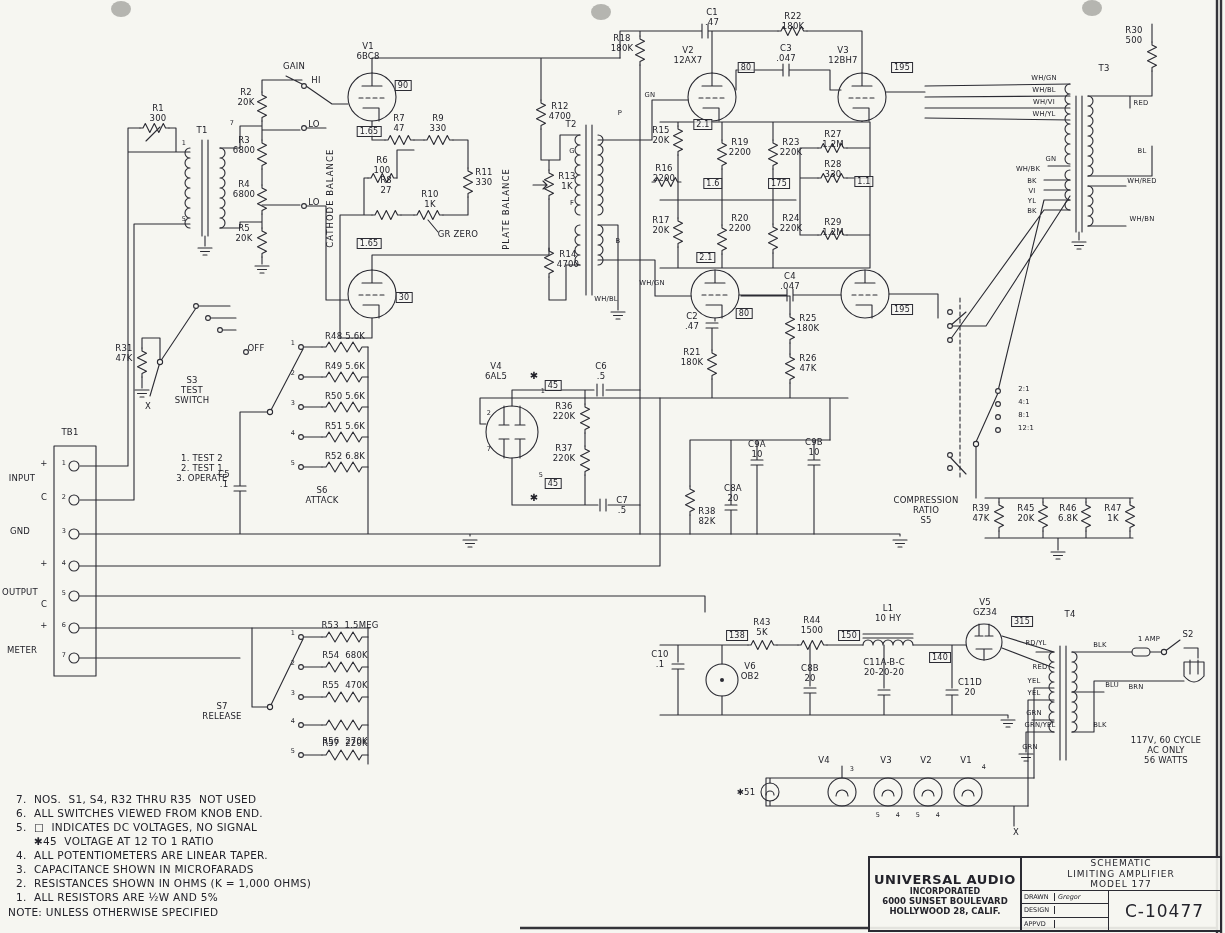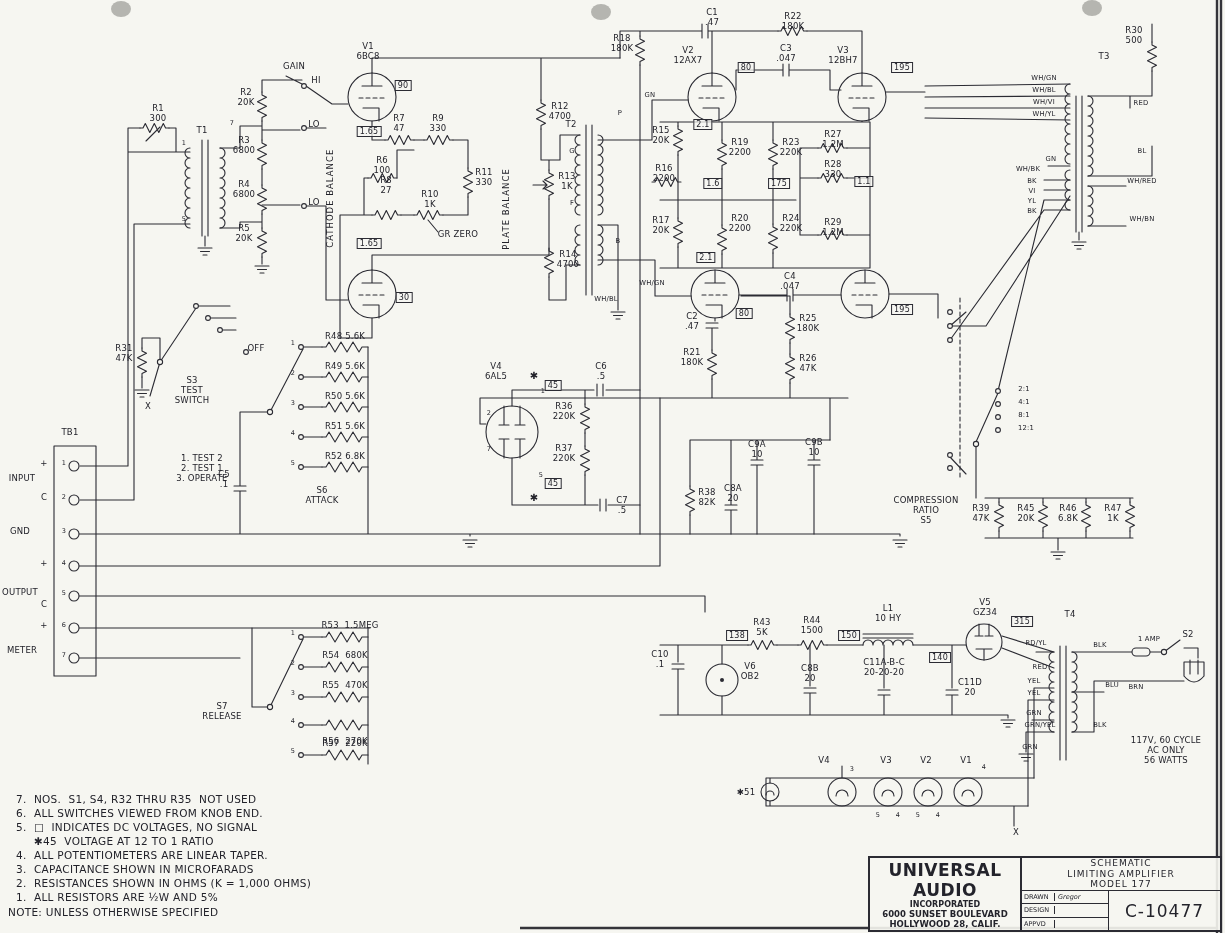--- a/index.html
+++ b/index.html
@@ -18,21 +18,21 @@
   .sm{font-size:6.8px}
   .tiny{font-size:6.5px}
   .vert{transform:rotate(-90deg);transform-origin:0 100%;letter-spacing:1px}
   .note{transform:none;text-align:left;font-size:10.5px;letter-spacing:.3px}
   .star{font-size:10px}
   
   #tb{position:absolute;left:868px;top:856px;width:350px;height:72px;border:2px solid #2b2b33;
       display:flex;background:rgba(246,246,241,.9)}
   #tb .co{width:150px;border-right:2px solid #2b2b33;display:flex;flex-direction:column;
       align-items:center;justify-content:center;text-align:center}
-  #tb .co .n1{font-size:17px;font-weight:bold;letter-spacing:.5px}
+  #tb .co .n1{font-size:13px;font-weight:bold;letter-spacing:.5px}
   #tb .co .n2{font-size:8px;font-weight:bold}
   #tb .co .n3{font-size:8.5px;font-weight:bold}
   #tb .rt{flex:1;display:flex;flex-direction:column}
   #tb .ttl{height:32px;border-bottom:1.5px solid #2b2b33;display:flex;flex-direction:column;
       align-items:center;justify-content:center;font-size:9px;letter-spacing:1px;line-height:1.15}
   #tb .bot{flex:1;display:flex}
   #tb .rows{width:86px;border-right:1.5px solid #2b2b33;display:flex;flex-direction:column}
   #tb .rows .r{flex:1;display:flex;border-bottom:1px solid #2b2b33;font-size:6.5px;align-items:center}
   #tb .rows .r:last-child{border-bottom:none}
   #tb .rows .r .k{width:30px;border-right:1px solid #2b2b33;padding-left:2px}
@@ -342,21 +342,21 @@
       <div class="lbl" style="left: 688px; top: 46px;">V2
 12AX7</div>
       <div class="lbl box" style="left: 746px; top: 62px;">80</div>
       <div class="lbl" style="left: 786px; top: 44px;">C3
 .047</div>
       <div class="lbl" style="left: 843px; top: 46px;">V3
 12BH7</div>
       <div class="lbl box" style="left: 902px; top: 62px;">195</div>
       <div class="lbl" style="left: 1134px; top: 26px;">R30
 500</div>
-      <div class="lbl" style="left: 1104px; top: 52px;">T3</div>
+      <div class="lbl" style="left: 1104px; top: 64px;">T3</div>
       <div class="lbl" style="left: 661px; top: 126px;">R15
 20K</div>
       <div class="lbl box" style="left: 703px; top: 119px;">2.1</div>
       <div class="lbl" style="left: 740px; top: 138px;">R19
 2200</div>
       <div class="lbl" style="left: 791px; top: 138px;">R23
 220K</div>
       <div class="lbl" style="left: 833px; top: 130px;">R27
 1.2M</div>
       <div class="lbl" style="left: 664px; top: 164px;">R16
@@ -452,21 +452,21 @@
       <div class="lbl" style="left: 564px; top: 444px;">R37
 220K</div>
       <div class="lbl box" style="left: 553px; top: 478px;">45</div>
       <div class="lbl star" style="left: 534px; top: 492px;">✱</div>
       <div class="lbl" style="left: 622px; top: 496px;">C7
 .5</div>
       <div class="lbl tiny" style="left: 543px; top: 388px;">1</div>
       <div class="lbl tiny" style="left: 489px; top: 410px;">2</div>
       <div class="lbl tiny" style="left: 489px; top: 446px;">7</div>
       <div class="lbl tiny" style="left: 541px; top: 472px;">5</div>
-      <div class="lbl" style="left: 707px; top: 488px;">R38
+      <div class="lbl" style="left: 707px; top: 507px;">R38
 82K</div>
       <div class="lbl" style="left: 733px; top: 484px;">C8A
 20</div>
       <div class="lbl" style="left: 757px; top: 440px;">C9A
 10</div>
       <div class="lbl" style="left: 814px; top: 438px;">C9B
 10</div>
       <div class="lbl" style="left: 70px; top: 428px;">TB1</div>
       <div class="lbl tiny" style="left: 64px; top: 460px;">1</div>
       <div class="lbl tiny" style="left: 64px; top: 494px;">2</div>

